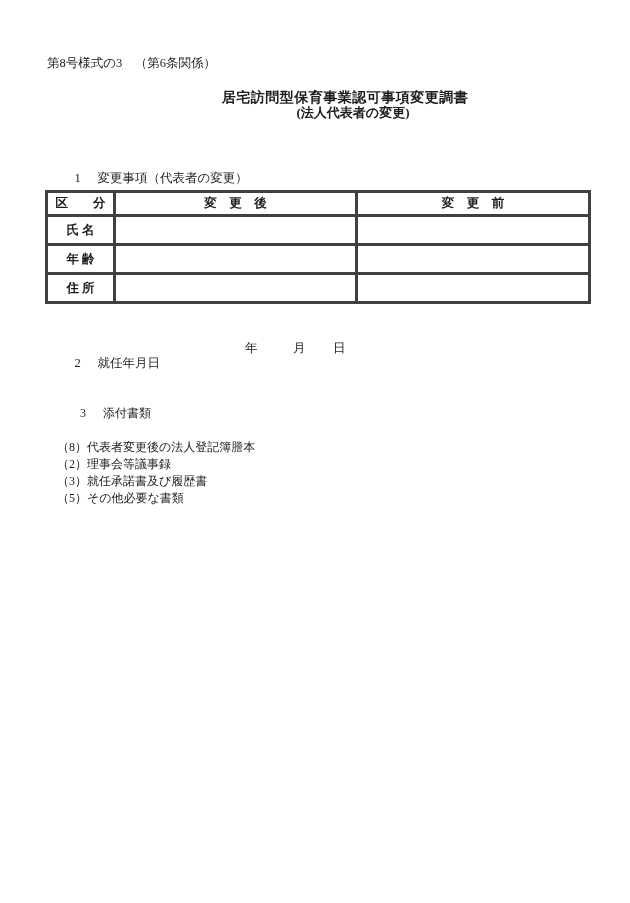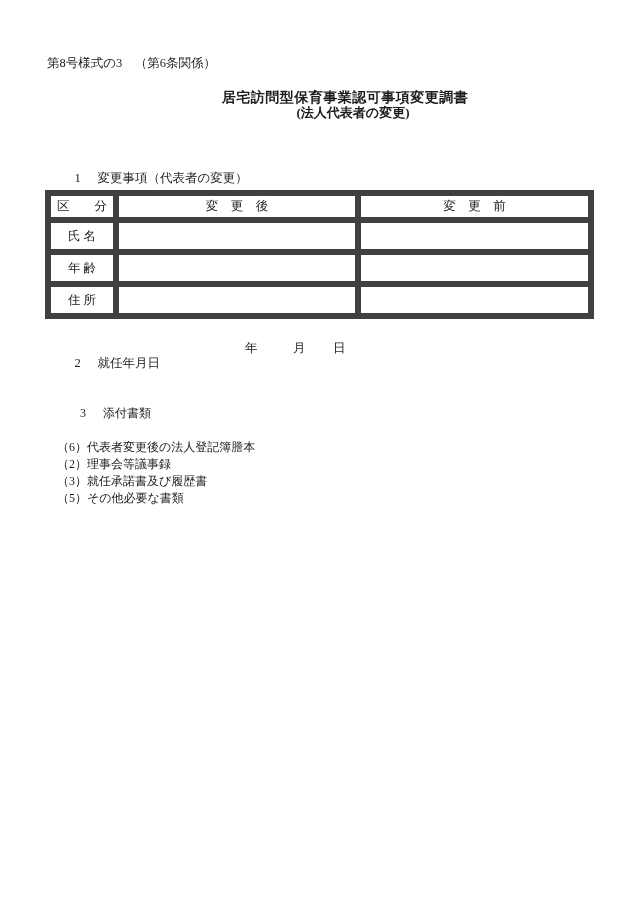--- a/index.html
+++ b/index.html
@@ -48,25 +48,25 @@
   .change-table {
     position: absolute;
     left: 45px;
     top: 190px;
     width: 543px;
     border-collapse: collapse;
     table-layout: fixed;
     font-size: 12.5px;
   }
   .change-table th, .change-table td {
-    border: 6px solid #404040;
+    border: 3px solid #404040;
     padding: 0;
     text-align: center;
     vertical-align: middle;
-    font-weight: normal;
+    font-weight: bold;
     white-space: pre;
     overflow: hidden;
   }
   .change-table thead th { height: 21px; }
   .change-table tbody td { height: 26px; }
   .sec2 { left: 62px; top: 340px; width: 420px; }
   .date-unit { position: absolute; top: 0; }
   .date-unit.u-year  { left: 183px; }
   .date-unit.u-month { left: 231px; }
   .date-unit.u-day   { left: 271px; }
@@ -132,19 +132,19 @@
     <span class="sec-num">2</span><span>就任年月日</span>
     <span class="date-unit u-year">年</span>
     <span class="date-unit u-month">月</span>
     <span class="date-unit u-day">日</span>
   </div>
 
   <div class="sec3">
     <div class="sec3-heading">
       <span class="sec-num">3</span><span>添付書類</span>
     </div>
-    <div class="attach-item">（6）代表者変更後の法人登記簿謄本</div>
+    <div class="attach-item">（8）代表者変更後の法人登記簿謄本</div>
     <div class="attach-item">（2）理事会等議事録</div>
     <div class="attach-item">（3）就任承諾書及び履歴書</div>
     <div class="attach-item">（5）その他必要な書類</div>
   </div>
 
 </div>
 
 </body></html>

